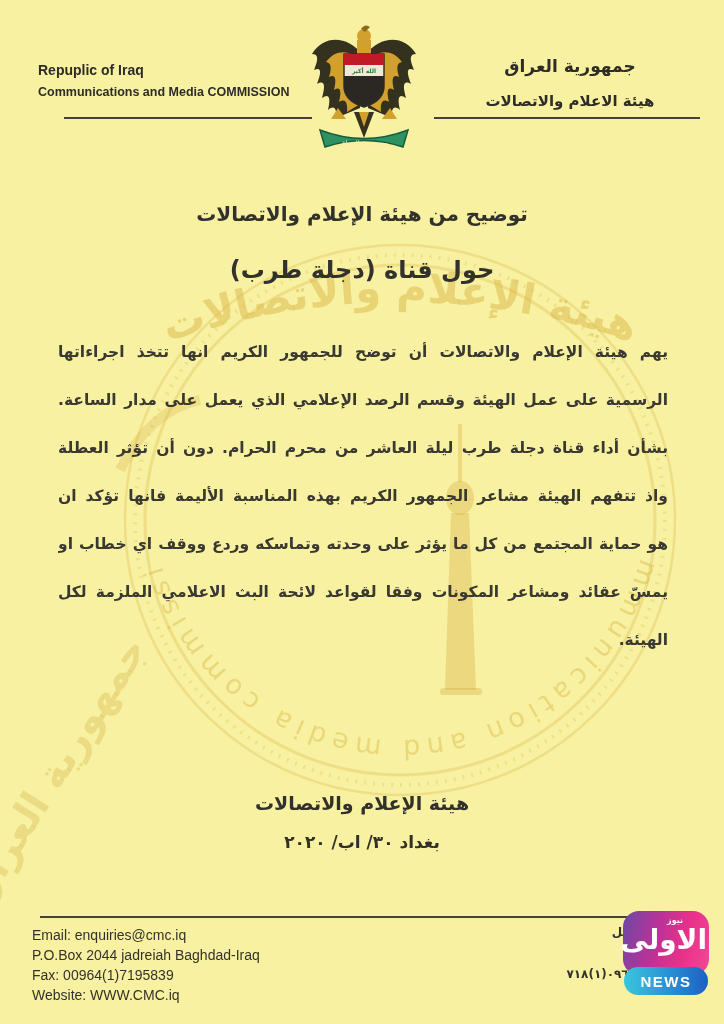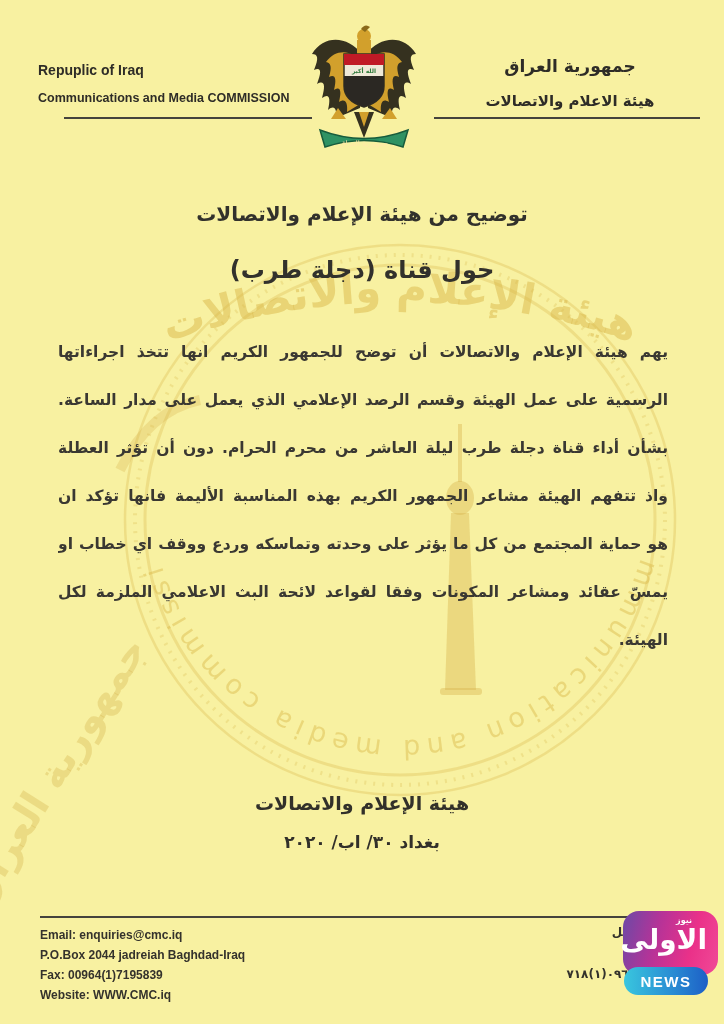--- a/index.html
+++ b/index.html
@@ -5,21 +5,21 @@
   html,body{margin:0;padding:0;background:#888;}
   .page{
     position:relative;width:724px;height:1024px;margin:0 auto;
     background:#f8f1a1;overflow:hidden;
     font-family:"DejaVu Sans",sans-serif;color:#34322c;
   }
   
   .hdr-left{position:absolute;left:38px;top:62px;width:276px;text-align:left;
     font-family:"Liberation Sans",sans-serif;font-weight:bold;color:#2e2c27;}
   .hdr-left .l1{font-size:14px;}
-  .hdr-left .l2{font-size:12.5px;margin-top:13px;}
+  .hdr-left .l2{font-size:12.5px;margin-top:7px;}
   .rule{position:absolute;height:2px;background:#45433c;}
   .rule-hl{left:64px;top:117px;width:248px;}
   .rule-hr{left:434px;top:117px;width:266px;}
   .emblem{position:absolute;left:304px;top:20px;width:120px;height:138px;}
   .hdr-right{position:absolute;left:440px;top:56px;width:260px;text-align:center;
     direction:rtl;font-weight:bold;color:#2e2c27;}
   .hdr-right .l1{font-size:17px;}
   .hdr-right .l2{font-size:15px;margin-top:16px;}
   
   .title{position:absolute;left:0;right:0;top:202px;text-align:center;direction:rtl;
@@ -31,29 +31,29 @@
   .bline{height:48px;line-height:48px;font-size:15.5px;font-weight:bold;color:#3a3832;
     text-align:justify;text-align-last:justify;overflow:hidden;}
   .bline.short{text-align-last:right;}
   
   .sig{position:absolute;left:0;right:0;top:792px;text-align:center;direction:rtl;
     font-weight:bold;color:#32302a;z-index:2;}
   .sig .s1{font-size:19px;}
   .sig .s2{font-size:17px;margin-top:18px;}
   
   .rule-f{left:40px;top:916px;width:664px;}
-  .f-left{position:absolute;left:40px;top:925px;
-    font-family:"Liberation Sans",sans-serif;font-weight:bold;font-size:12px;
+  .f-left{position:absolute;left:32px;top:925px;
+    font-family:"Liberation Sans",sans-serif;font-weight:normal;font-size:14px;
     line-height:20px;color:#34322c;}
   .f-right{position:absolute;right:88px;top:922px;text-align:right;direction:rtl;
     font-weight:bold;font-size:12px;line-height:21px;color:#34322c;}
   .f-right .phone{direction:ltr;}
   
   .newslogo{position:absolute;left:623px;top:911px;width:86px;height:84px;z-index:5;}
-  .logo-sq{position:absolute;left:0;top:0;width:95px;height:64px;border-radius:16px;
+  .logo-sq{position:absolute;left:0;top:0;width:86px;height:64px;border-radius:16px;
     background:linear-gradient(105deg,#6b49a6 0%,#b53398 35%,#ea3189 70%,#f04a97 100%);}
   .logo-word{position:absolute;left:0;top:14px;width:84px;direction:rtl;
     color:#fff;font-weight:bold;font-size:28px;line-height:30px;}
   .logo-tag{position:absolute;right:26px;top:5px;color:#fff;font-weight:bold;font-size:8px;direction:rtl;}
   .logo-band{position:absolute;left:1px;bottom:0;width:84px;height:28px;border-radius:14px;
     background:linear-gradient(90deg,#39c6de 0%,#2a8fd4 55%,#1d5fc6 100%);
     display:flex;align-items:center;justify-content:center;
     color:#fff;font-family:"Liberation Sans",sans-serif;font-weight:bold;font-size:15px;letter-spacing:1.5px;}
   
   .wm{position:absolute;left:0;top:0;z-index:1;pointer-events:none;}

